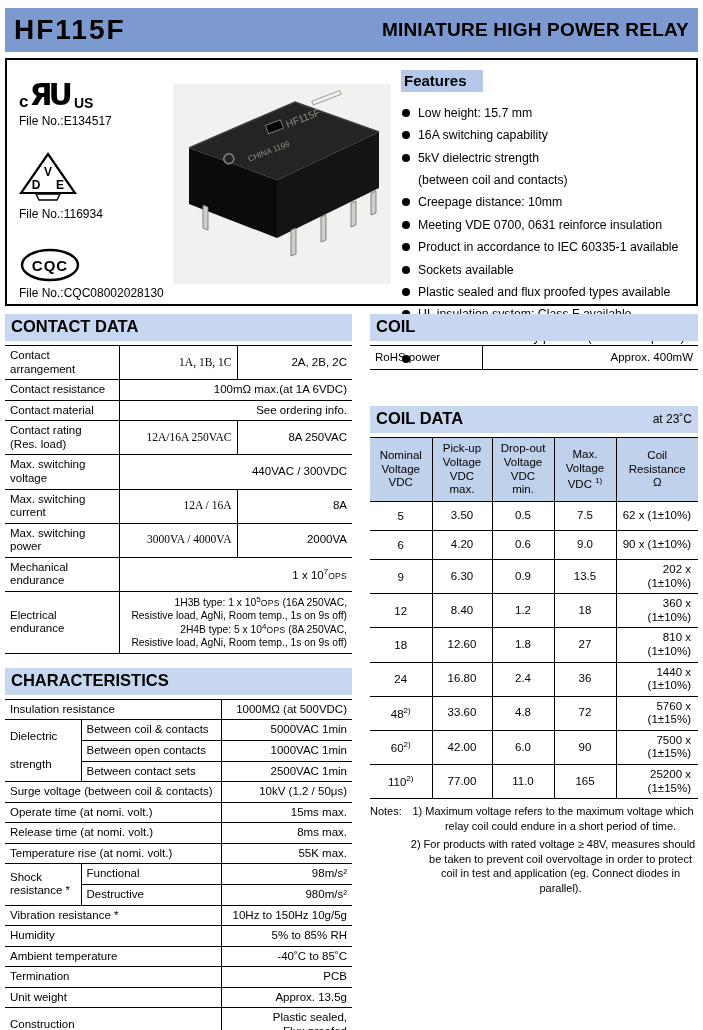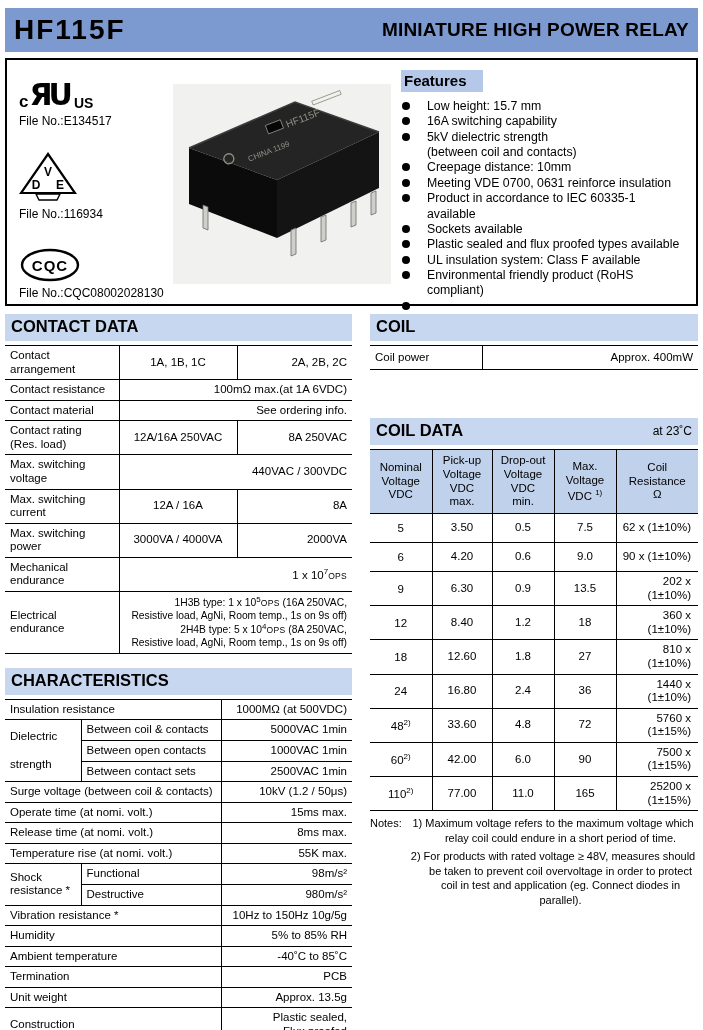--- a/index.html
+++ b/index.html
@@ -18,53 +18,53 @@
   .cert-group { margin-bottom:14px; }
   .cul-row { display:flex; align-items:flex-end; line-height:1; margin-bottom:4px; }
   .cul-c { font-size:17px; font-weight:bold; margin-right:1px; }
   .cul-ul { font-size:30px; font-weight:900; letter-spacing:-4px; margin-right:5px; font-family:"DejaVu Sans", sans-serif; }
   .cul-us { font-size:14px; font-weight:bold; }
   .file-no { font-size:12px; margin-top:3px; }
   .vde-svg, .cqc-svg { display:block; margin-bottom:2px; }
   .relay-art { width:218px; position:relative; padding-top:14px; }
   .features { flex:1; padding:6px 2px 0 10px; }
   .features-title { display:inline-block; background:#b5c8e9; font-weight:bold; font-size:15px; padding:2px 16px 3px 3px; margin-bottom:7px; }
-  .feature-line { display:flex; font-size:12.3px; margin:0 0; line-height:1.25;gap:9px; }
+  .feature-line { display:flex; font-size:12.3px; margin:7px 0; line-height:1.25; }
   .bullet { width:8px; height:8px; background:#000; border-radius:50%; flex:none; margin:3px 8px 0 1px; }
   .feature-line.cont .bullet { visibility:hidden; }
 
   
   .columns { display:flex; margin-top:8px; gap:18px; }
   .col-left { width:347px; }
   .col-right { flex:1; }
 
   .section-band { background:#c8d7f0; font-weight:bold; font-size:16.5px; padding:3px 6px 5px; display:flex; justify-content:space-between; align-items:center; }
   .condition { font-weight:normal; font-size:12px; }
 
   table { border-collapse:collapse; width:100%; margin-top:4px; }
   td { border-top:1px solid #000; border-bottom:1px solid #000; font-size:11.5px; padding:3px 5px; line-height:1.18; vertical-align:middle; }
   .vl { border-left:1px solid #000; }
-  .ctr { text-align:center; }
+  .ctr { text-align:right;font-family:Liberation Serif, serif; }
   .rgt { text-align:right; }
   sup { font-size:8px; }
   .ops { font-size:8.5px; letter-spacing:0.3px; }
   .small-lines { font-size:10.3px; line-height:1.22; }
 
   
   .notes { margin-top:5px; font-size:11px; line-height:1.35; display:flex; }
   .notes-prefix { font-weight:normal; width:38px; flex:none; }
   .note-item { padding-left:15px; text-indent:-15px; margin-bottom:1px;text-align:center; }
 
   
   .coil-data-table { margin-top:4px; }
   .coil-data-table th { background:#c0d1ec; font-weight:normal; font-size:11.5px; text-align:center;
       border-top:1px solid #000; border-bottom:1px solid #000; padding:4px 2px; white-space:pre-line; line-height:1.2; vertical-align:middle; }
   .coil-data-table td { height:29px; text-align:center; }
   .coil-data-table td.res { text-align:right; padding-right:7px; }
-  .gap-coil { margin-top:48px; }
+  .gap-coil { margin-top:36px; }
 
   .construction-val div { text-align:right; }
 </style>
 </head>
 <body>
 
 <div class="page">
 
   <div class="topbar">
     <span class="model">HF115F</span>
@@ -345,21 +345,21 @@
         <span>COIL</span>
       </div>
 
       <table>
         <colgroup>
             <col style="width:112px">
             <col>
           </colgroup>
         <tbody>
             <tr>
-          <td style="height:24px;">Coil power</td>
+          <td style="height:24px;">RoHS power</td>
           <td class="vl rgt">Approx. 400mW</td>
         </tr>
       </tbody>
         </table>
 
       <div class="section-band gap-coil">
         <span>COIL DATA</span>
         <span class="condition">at 23˚C</span>
       </div>
 

